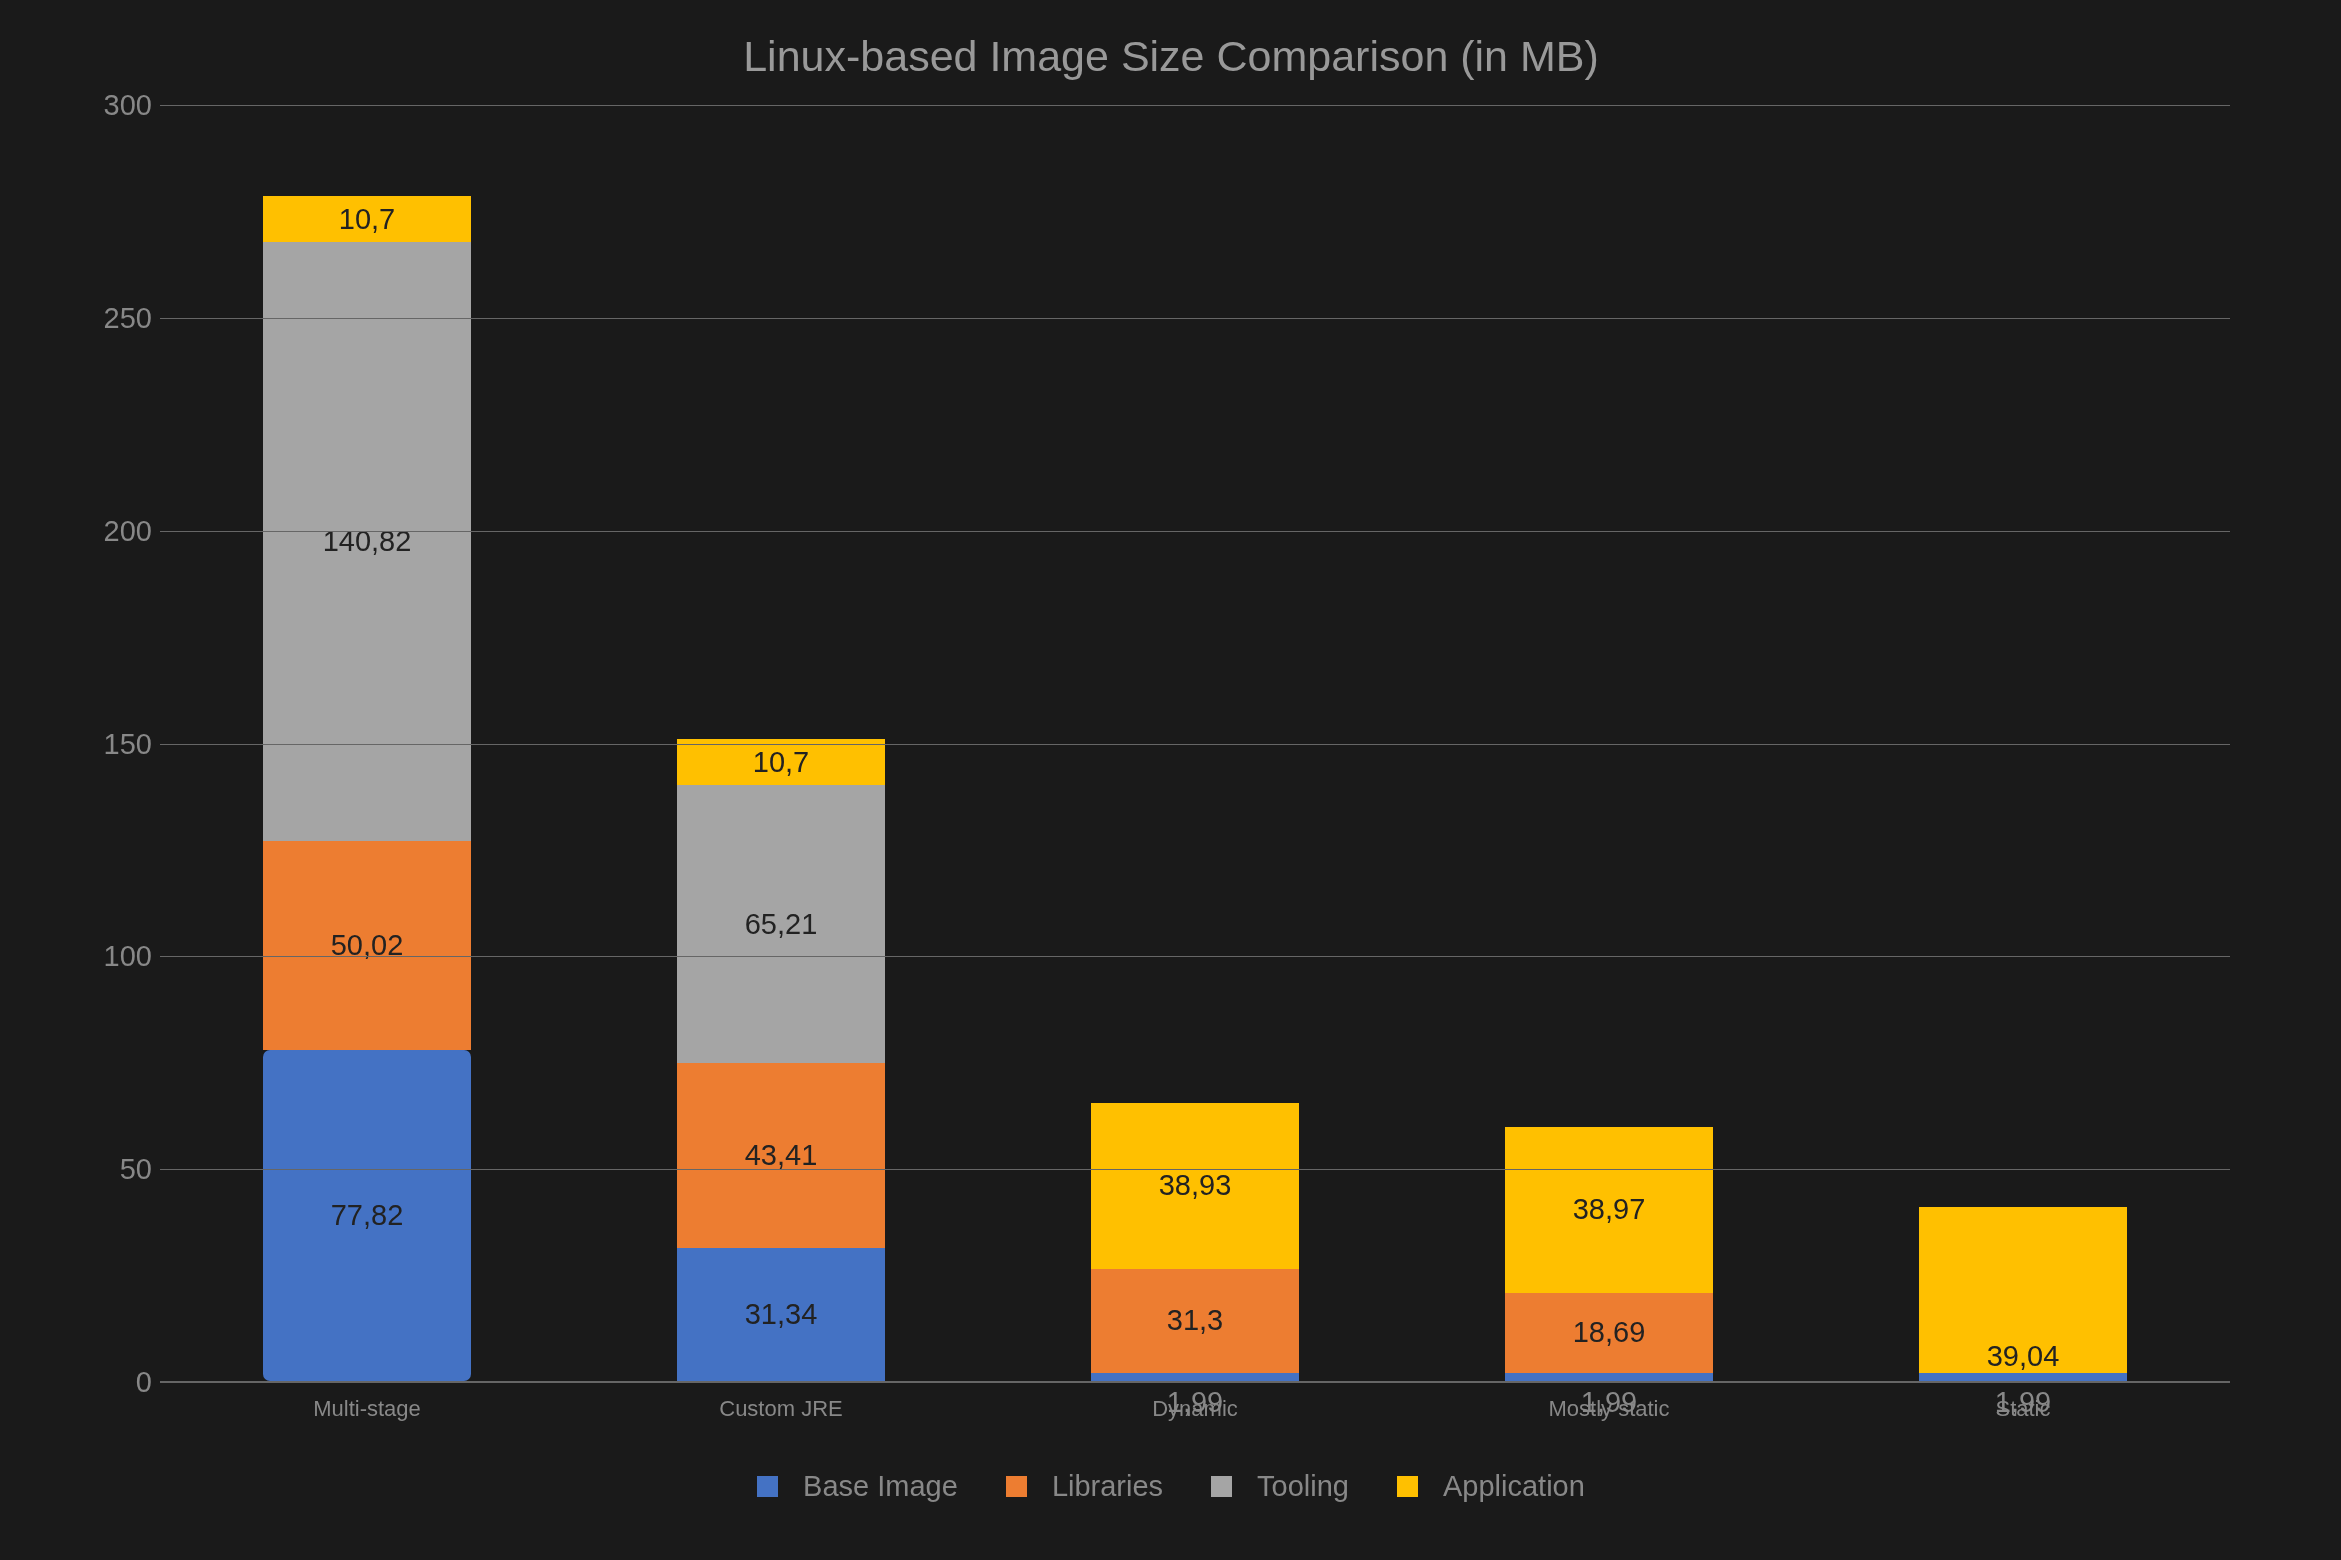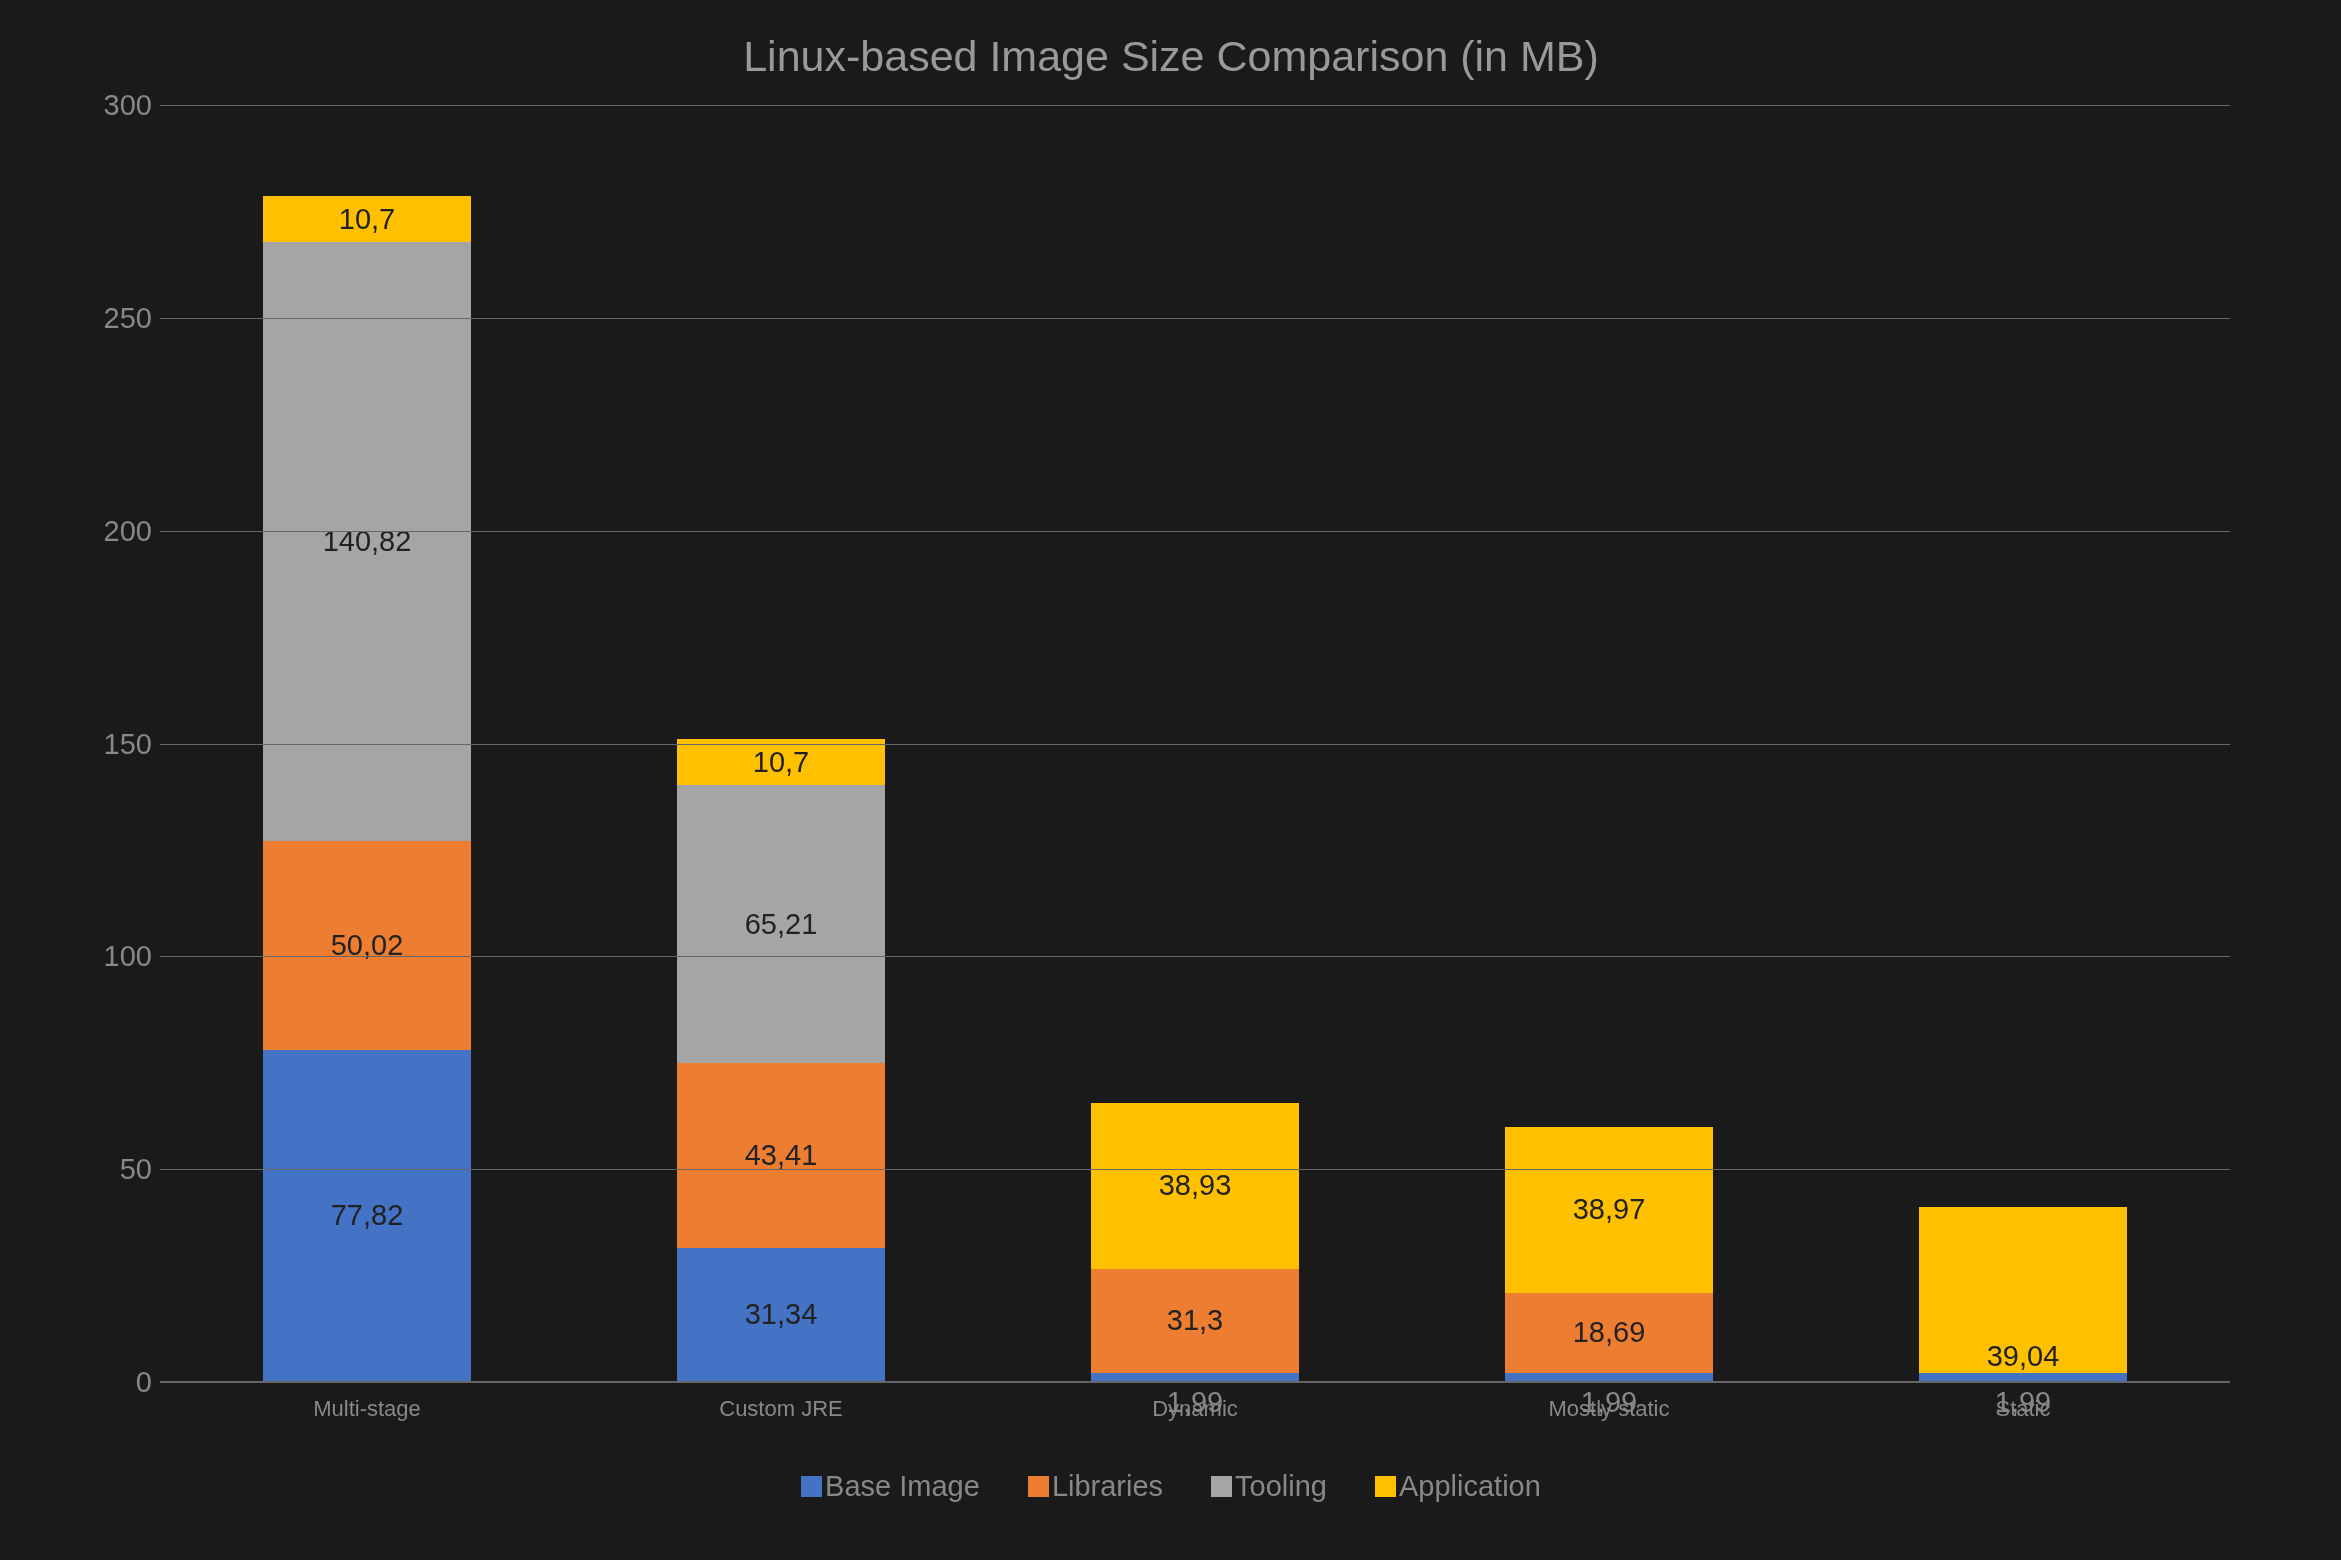--- a/index.html
+++ b/index.html
@@ -101,21 +101,21 @@
   }
   .legend {
     display: flex;
     justify-content: center;
     gap: 48px;
     margin-top: 48px;
   }
   .legend-item {
     display: flex;
     align-items: center;
-    gap: 3px;
+    gap: 25px;
     color: #888;
     font-size: 29px;
   }
   .swatch {
     width: 21px;
     height: 21px;
     display: inline-block;
   }
   .c-base { background: #4472C4; }
   .c-lib  { background: #ED7D31; }
@@ -126,21 +126,21 @@
 <body>
 
 <div class="chart-container">
   <h1 class="chart-title">Linux-based Image Size Comparison (in MB)</h1>
 
   <div class="plot-region">
 
     <div class="bars-row" id="bars-row">
         <div class="bar-group">
           <div class="bar-col">
-            <div class="seg c-base" style="height: 331px;">
+            <div class="seg c-base" style="height: 331px; border-radius: 7px;">
               <span class="seg-label">77,82</span>
             </div>
             <div class="seg c-lib" style="height: 209px;">
               <span class="seg-label">50,02</span>
             </div>
             <div class="seg c-tool" style="height: 599px;">
               <span class="seg-label">140,82</span>
             </div>
             <div class="seg c-app" style="height: 46px;">
               <span class="seg-label">10,7</span>

